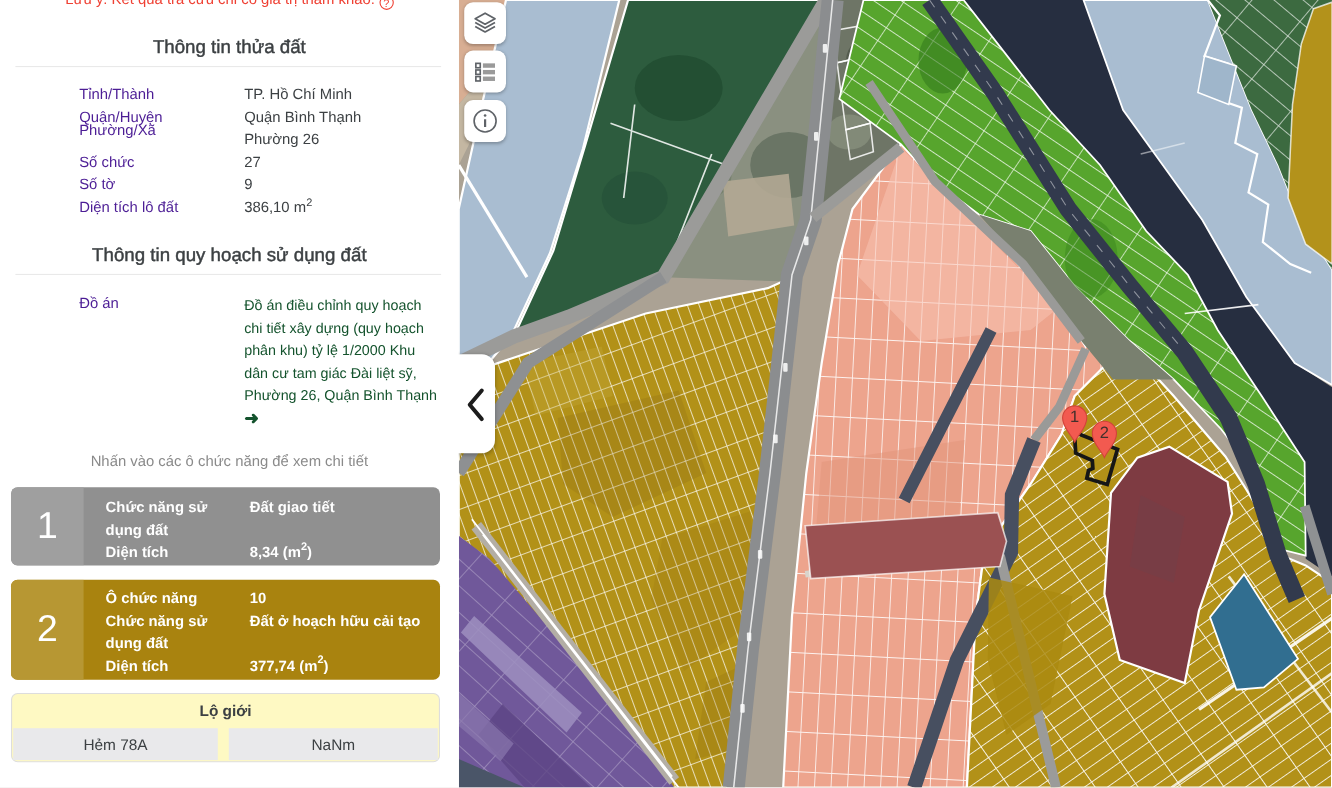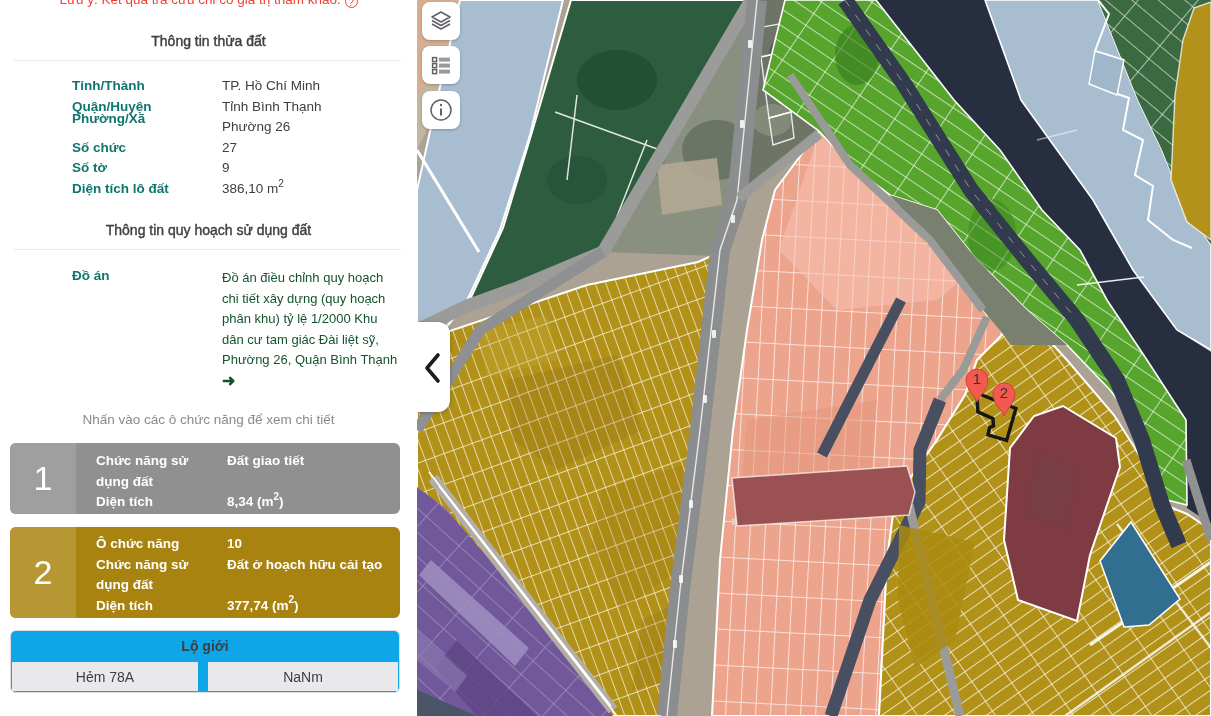--- a/index.html
+++ b/index.html
@@ -4,33 +4,33 @@
 <style>
   * { margin:0; padding:0; box-sizing:border-box; }
   html,body { width:1211px; height:716px; overflow:hidden; background:#fff;
     font-family:"Liberation Sans", sans-serif; }
   #app { position:relative; width:1211px; height:716px; }
   #sidebar { position:absolute; left:0; top:0; width:417px; height:716px; background:#fff; z-index:5; }
   #map { position:absolute; left:417px; top:0; width:794px; height:716px; overflow:hidden; }
   .warn { position:absolute; top:-8px; left:0; width:417px; text-align:center; color:#ef4134;
     font-size:13.5px; white-space:nowrap; }
   .h1 { position:absolute; left:0; width:417px; text-align:center; color:#3c4043;
-    font-size:14px; font-weight:400; -webkit-text-stroke:.4px #3c4043; }
+    font-size:17px; font-weight:400; -webkit-text-stroke:.4px #3c4043; }
   .hr { position:absolute; left:14px; width:387px; height:1px; background:#e9e9e9; }
-  .lbl { position:absolute; left:72px; color:#0f766e; font-size:13.5px; font-weight:700; }
+  .lbl { position:absolute; left:72px; color:#4c1d95; font-size:13.5px; font-weight:400; }
   .val { position:absolute; left:222px; color:#3c4043; font-size:13.5px; }
   .link { position:absolute; left:222px; width:178px; color:#14532d; font-size:13px; line-height:20.6px; }
   .note { position:absolute; left:0; width:417px; text-align:center; color:#8a8a8a; font-size:13.5px; }
   .fbox { position:absolute; left:10px; width:390px; border-radius:6px; overflow:hidden; color:#fff; }
   .fnum { position:absolute; left:0; top:0; bottom:0; width:66px; display:flex; align-items:center;
     justify-content:center; font-size:34px; }
   .frow .l { position:absolute; left:86px; font-weight:700; font-size:13.5px; line-height:20.5px; }
   .frow .v { position:absolute; left:217px; font-weight:700; font-size:13.5px; line-height:20.5px; }
   .lg { position:absolute; left:10px; top:630px; width:390px; height:63px; border:1px solid #ddd;
-    border-radius:6px; background:#0ea5e9; }
+    border-radius:6px; background:#fef9c3; }
   .lg .hd { position:absolute; top:0; left:0; width:100%; height:30px; text-align:center;
     font-weight:700; font-size:14px; color:#3c4043; line-height:31px; }
   .lg .cell { position:absolute; top:31px; bottom:1px; background:#e9e9eb; color:#3c4043;
     font-size:14px; display:flex; align-items:center; justify-content:center; }
   sup { font-size:10px; line-height:0; position:relative; top:-1px; }
   .mbtn { position:absolute; width:38px; height:38px; background:#fff; border-radius:8px;
     box-shadow:0 1px 3px rgba(0,0,0,.25); display:flex; align-items:center; justify-content:center; z-index:6; }
   #collapse { position:absolute; left:405px; top:322px; width:45px; height:90px; background:#fff;
     border-radius:12px; box-shadow:0 1px 4px rgba(0,0,0,.3); z-index:4; }
 </style>
@@ -187,21 +187,21 @@
   </div>
 
   <div id="sidebar">
     <div class="warn">Lưu ý: Kết quả tra cứu chỉ có giá trị tham khảo. <span style="display:inline-block;width:13px;height:13px;border:1.3px solid #ef4134;border-radius:50%;font-size:10px;line-height:13px;text-align:center;vertical-align:-2px;">?</span></div>
     <div class="h1" style="top:33px;">Thông tin thửa đất</div>
     <div class="hr" style="top:60px;"></div>
 
     <div class="lbl" style="top:78px;">Tỉnh/Thành</div>
       <div class="val" style="top:78px;">TP. Hồ Chí Minh</div>
     <div class="lbl" style="top:98.6px;">Quận/Huyện</div>
-      <div class="val" style="top:98.6px;">Tỉnh Bình Thạnh</div>
+      <div class="val" style="top:98.6px;">Quận Bình Thạnh</div>
     <div class="lbl" style="top:111px;text-align:center;">Phường/Xã</div>
       <div class="val" style="top:119.2px;">Phường 26</div>
     <div class="lbl" style="top:139.8px;">Số chức</div>
       <div class="val" style="top:139.8px;">27</div>
     <div class="lbl" style="top:160.4px;">Số tờ</div>
       <div class="val" style="top:160.4px;">9</div>
     <div class="lbl" style="top:181px;">Diện tích lô đất</div>
       <div class="val" style="top:181px;">386,10 m<sup>2</sup></div>
 
     <div class="h1" style="top:222px;">Thông tin quy hoạch sử dụng đất</div>

